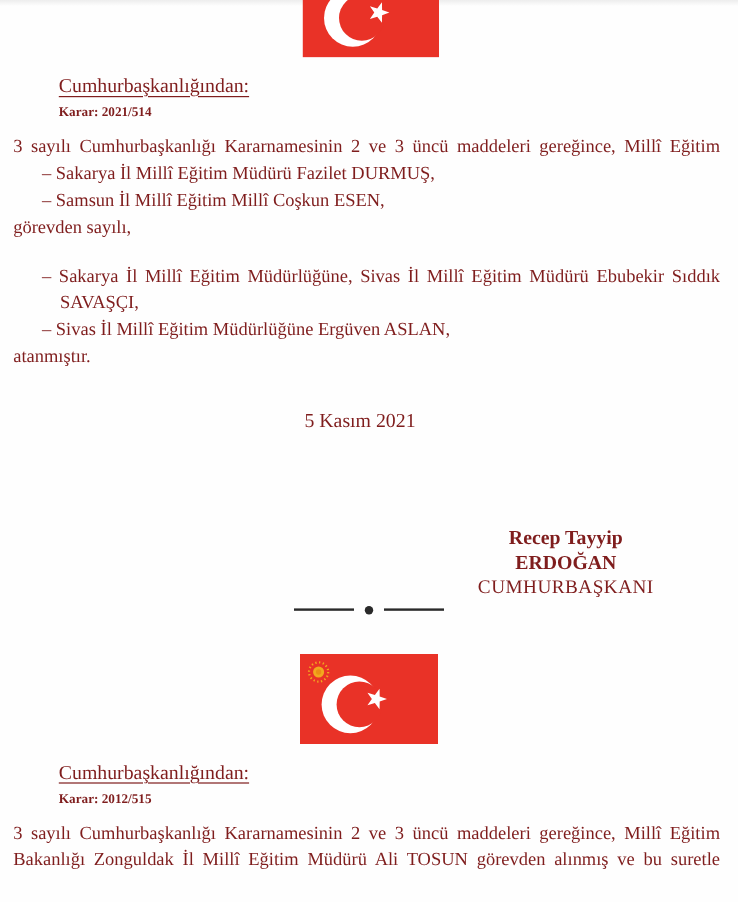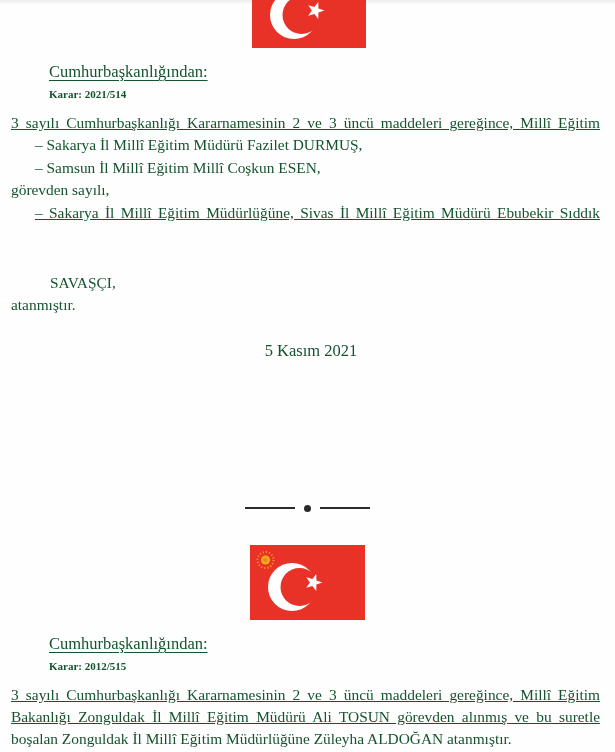--- a/index.html
+++ b/index.html
@@ -1,21 +1,21 @@
 <!DOCTYPE html>
 <html><head>
 <meta charset="utf-8">
 <style>
   html,body { margin:0; padding:0; }
   .page {
     position:relative;
     width:615px; height:752px;
     background:#fefefe;
     font-family:"Liberation Serif", serif;
-    color:#14532d;
+    color:#7f1d1d;
     overflow:hidden;
   }
   .page::before {
     content:""; position:absolute; top:0; left:0; right:0; height:5px;
     background:linear-gradient(#ededed, rgba(255,255,255,0)); pointer-events:none;
   }
   .flag { position:absolute; }
   .flag-top { left:252px; top:0; width:114px; height:48px; overflow:hidden; }
   .flag-top svg { display:block; margin-top:-27px; }
   .flag-mid { left:250px; top:545px; width:115px; height:75px; }
@@ -27,27 +27,27 @@
   .source {
     font-size:16.5px; line-height:21px;
     text-decoration:underline; text-underline-offset:3px;
   }
   .karar { font-size:11px; line-height:21px; font-weight:bold; margin-top:2px; }
 
   .para { position:absolute; left:11px; width:589px; font-size:15.4px; }
   .para1 { top:112px; line-height:22.4px; }
   .para2 { top:684px; line-height:22px; }
   .ln { white-space:nowrap; }
-  .just { text-align:justify; text-align-last:justify;text-decoration:underline; }
+  .just { text-align:justify; text-align-last:justify; }
   .ind1 { padding-left:24px; }
-  .ind2 { padding-left:39px;margin-top:48px; }
-  .gap  { }
+  .ind2 { padding-left:39px; }
+  .gap  { margin-top:18px; }
 
   .date {
-    position:absolute; top:341px; left:11px; width:600px;
+    position:absolute; top:341px; left:0; width:600px;
     text-align:center; font-size:16.5px;
   }
   .signature {
     position:absolute; left:384px; top:437px; width:175px;
     text-align:center;
   }
   .sig-name  { font-size:16.5px; font-weight:bold; line-height:21px; }
   .sig-title { font-size:16px; line-height:21px; letter-spacing:0.4px; }
 
   .divider {
@@ -76,25 +76,30 @@
     <div class="karar">Karar: 2021/514</div>
   </div>
 
   <div class="para para1">
     <div class="ln just">3 sayılı Cumhurbaşkanlığı Kararnamesinin 2 ve 3 üncü maddeleri gereğince, Millî Eğitim</div>
     <div class="ln ind1">– Sakarya İl Millî Eğitim Müdürü Fazilet DURMUŞ,</div>
     <div class="ln ind1">– Samsun İl Millî Eğitim Millî Coşkun ESEN,</div>
     <div class="ln">görevden sayılı,</div>
     <div class="ln ind1 just gap">– Sakarya İl Millî Eğitim Müdürlüğüne, Sivas İl Millî Eğitim Müdürü Ebubekir Sıddık</div>
     <div class="ln ind2">SAVAŞÇI,</div>
+    <div class="ln ind1">– Sivas İl Millî Eğitim Müdürlüğüne Ergüven ASLAN,</div>
     <div class="ln">atanmıştır.</div>
   </div>
 
   <div class="date">5 Kasım 2021</div>
 
+  <div class="signature">
+    <div class="sig-name">Recep Tayyip ERDOĞAN</div>
+    <div class="sig-title">CUMHURBAŞKANI</div>
+  </div>
 
   <div class="divider">
     <span class="dline"></span>
     <span class="ddot"></span>
     <span class="dline"></span>
   </div>
 
   <div class="flag flag-mid">
     <svg width="115" height="75" viewBox="0 0 115 75" xmlns="http://www.w3.org/2000/svg">
       <rect width="115" height="75" fill="#e93227"></rect>
@@ -108,16 +113,15 @@
   </div>
 
   <div class="heading-group hg2">
     <div class="source">Cumhurbaşkanlığından:</div>
     <div class="karar">Karar: 2012/515</div>
   </div>
 
   <div class="para para2">
     <div class="ln just">3 sayılı Cumhurbaşkanlığı Kararnamesinin 2 ve 3 üncü maddeleri gereğince, Millî Eğitim</div>
     <div class="ln just">Bakanlığı Zonguldak İl Millî Eğitim Müdürü Ali TOSUN görevden alınmış ve bu suretle</div>
-    <div class="ln">boşalan Zonguldak İl Millî Eğitim Müdürlüğüne Züleyha ALDOĞAN atanmıştır.</div>
   </div>
 
 </div>
 
 </body></html>

